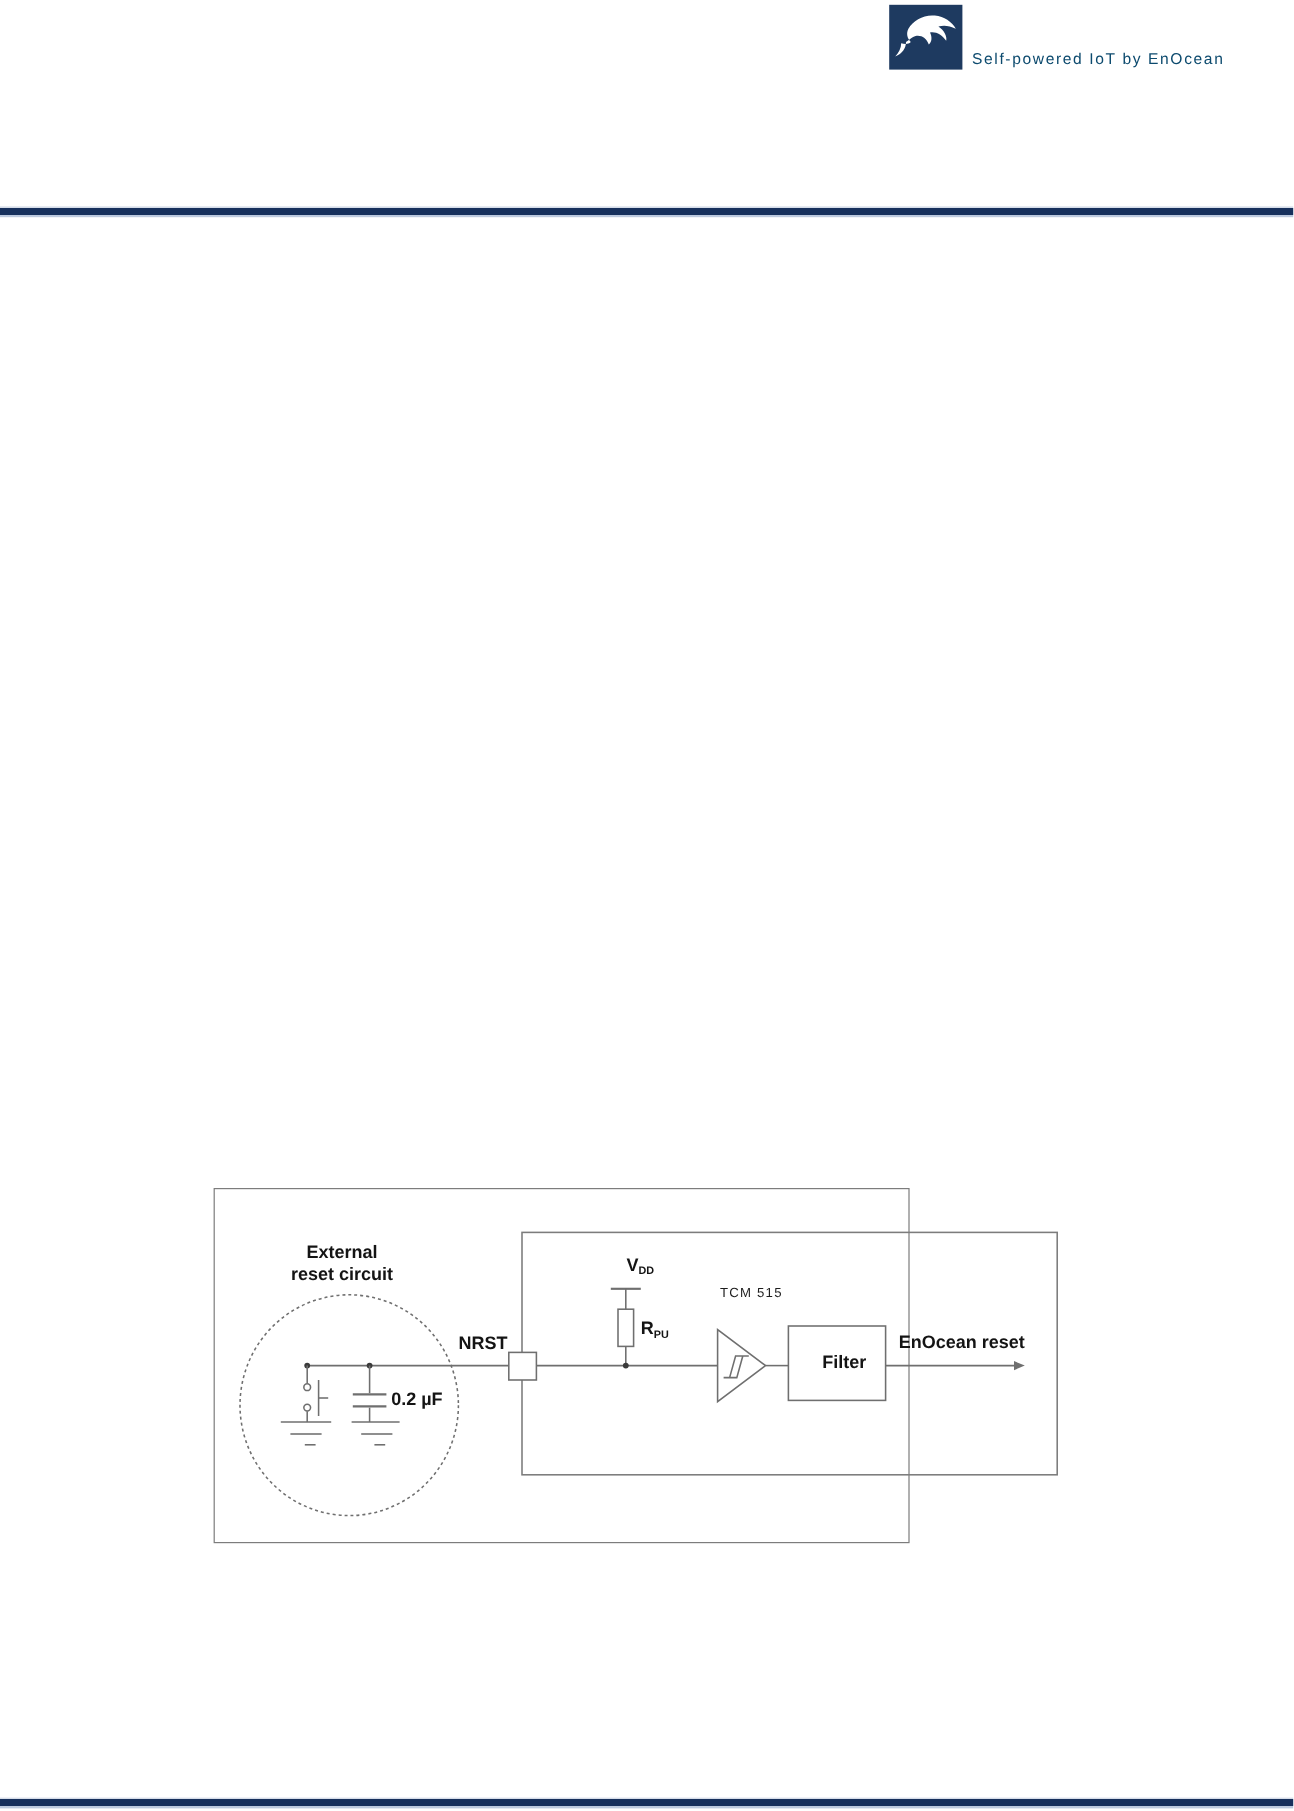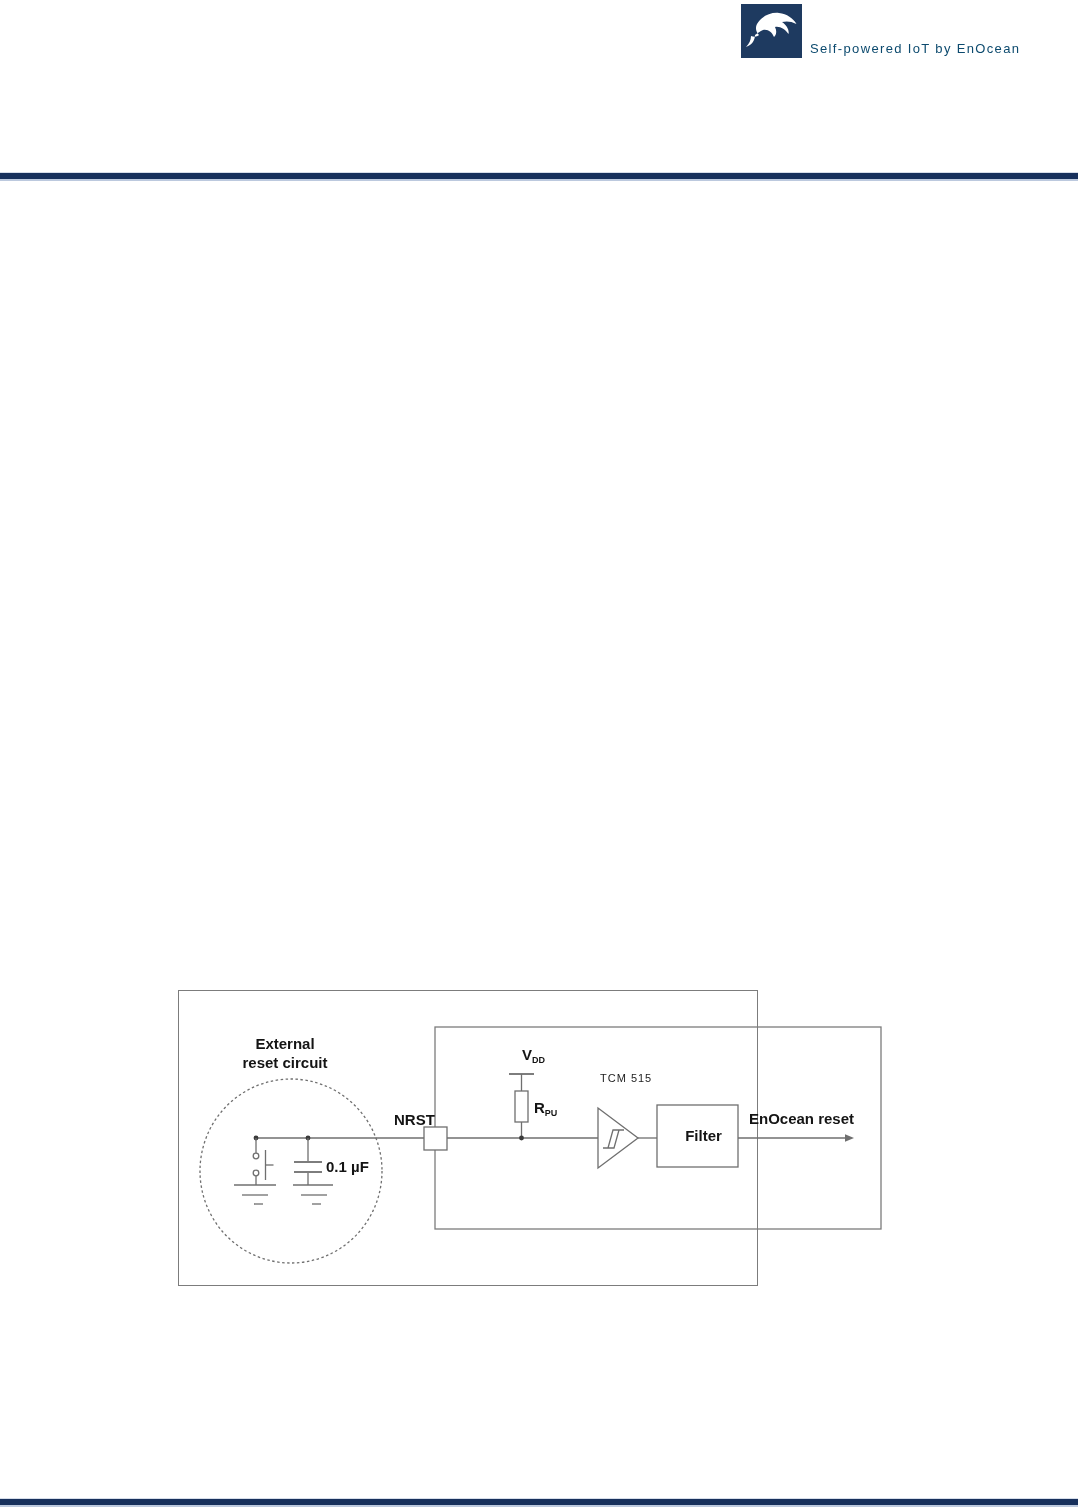--- a/index.html
+++ b/index.html
@@ -71,21 +71,21 @@
     white-space: nowrap;
     line-height: 1.25;
   }
   .lbl sub-span, .sub {
     font-size: 9px;
     font-weight: bold;
     vertical-align: -3px;
     letter-spacing: 0;
   }
   .lbl-external { left: 26px; top: 44px; width: 160px; text-align: center; }
-  .lbl-nrst     { left: 203px; top: 120px; margin-left: 12px; }
+  .lbl-nrst     { left: 203px; top: 120px; }
   .lbl-vdd      { left: 320px; top: 55px; width: 46px; text-align: right; }
   .lbl-rpu      { left: 355px; top: 108px; }
   .lbl-chip     { left: 421px; top: 53px; font-weight: normal; font-size: 11px; letter-spacing: 1px; color: #1d1d1d; margin-top: 28px; }
   .lbl-cap      { left: 147px; top: 167px; }
   .lbl-filter   { left: 478px; top: 114px; width: 81px; height: 62px;
                   display: flex; align-items: center; justify-content: center; padding-left: 12px; }
   .lbl-internal { left: 570px; top: 119px; }
 </style>
 </head>
 <body>
@@ -182,21 +182,21 @@
     </div>
 
     <div class="lbl lbl-nrst">NRST</div>
 
     <div class="lbl lbl-vdd"><span>V</span><span class="sub">DD</span></div>
 
     <div class="lbl lbl-rpu"><span>R</span><span class="sub">PU</span></div>
 
     <div class="lbl lbl-chip">TCM 515</div>
 
-    <div class="lbl lbl-cap">0.1 µF</div>
+    <div class="lbl lbl-cap">0.2 µF</div>
 
     <div class="lbl lbl-filter">Filter</div>
 
     <div class="lbl lbl-internal">EnOcean reset</div>
   </div>
 
   <div class="rule rule-bottom"></div>
 
 </div>
 

